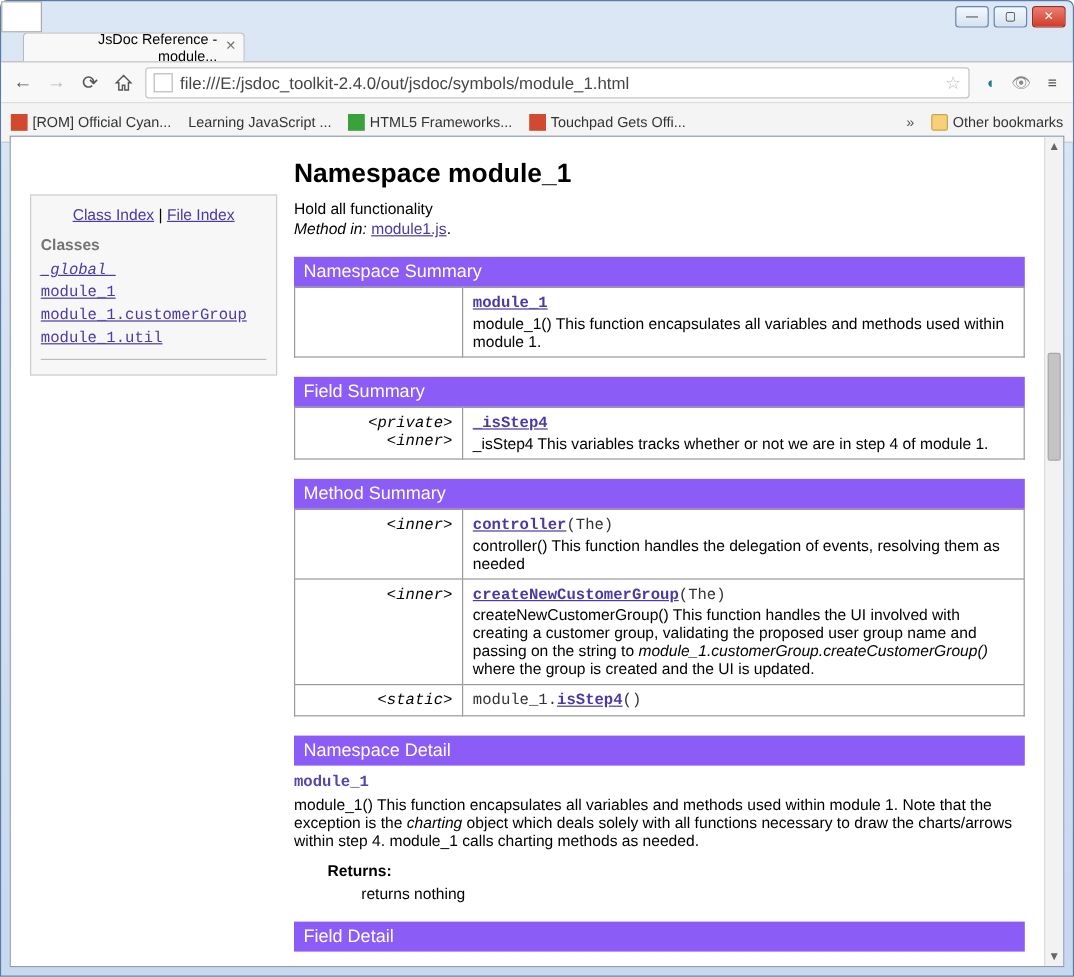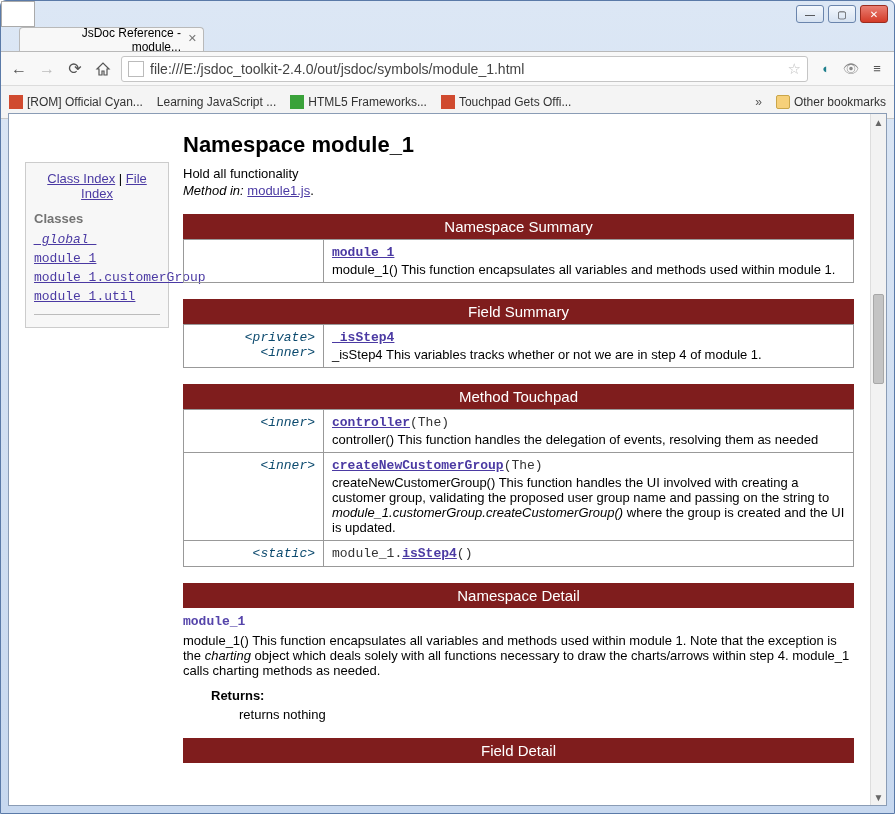--- a/index.html
+++ b/index.html
@@ -119,63 +119,62 @@
   .page {
     position:absolute; left:0; right:16px; top:0; bottom:0;
     overflow:hidden;
     display:flex;
     align-items:flex-start;
     padding:12px 16px;
     gap:14px;
   }
   
   .sidebar {
-    width:144px;
+    width:206px;
     border:1px solid #ccc;
     background:#f7f7f7;
     padding:6px 8px 12px 8px;
     font-size:13px;
     margin-top:36px;
   }
   .sidebar a { color:#4b3aa3; text-decoration:underline;}
   .side-top { text-align:center; padding:2px 0;}
   .side-top a { }
   .side-head { font-weight:bold; margin:8px 0 6px 0; color:#737373;}
   .side-list a { display:block; margin:4px 0;font-family:Liberation Mono, monospace;}
   .side-hr { border-top:1px solid #bcbcbc; margin-top:10px;}
   
   .main { flex:1; padding-top:2px;}
   h1.page-title { font-size:22px; margin:4px 0 8px 0;}
   .desc { margin:2px 0;}
   .desc i { font-style:italic;}
   .desc a { color:#4b3aa3; }
   .section-head {
-    background:#7f1d1d;
+    background:#8b5cf6;
     color:#fff;
     padding:4px 8px;
     font-size:15px;
     margin-top:16px;
-    text-align:center;
   }
   table.summary {
     width:100%;
     border-collapse:collapse;
     border:1px solid #999;
   }
   table.summary td {
     border:1px solid #999;
     padding:5px 8px;
     vertical-align:top;
     font-size:13px;
   }
   td.attrs {
     width:140px;
     text-align:right;
     font-family:"Courier New",monospace;
-    color:#0c4a6e;
+    color:#000000;
     font-style:italic;
   }
   .mono, .mono a {
     font-family:"Courier New",monospace;
   }
   .mono a { color:#4b3aa3; text-decoration:underline; font-weight:bold;}
   .sig-paren { font-family:"Courier New",monospace; color:#333;}
   .row-desc { margin-top:2px;}
   .row-desc i { font-style:italic;}
   .detail-name { font-family:"Courier New",monospace; color:#5544aa; font-weight:bold; margin-top:6px;}
@@ -290,21 +289,21 @@
               <tr>
             <td class="attrs">&lt;private&gt; &lt;inner&gt;</td>
             <td>
               <div class="mono"><a href="#">_isStep4</a></div>
               <div class="row-desc">_isStep4 This variables tracks whether or not we are in step 4 of module 1.</div>
             </td>
           </tr>
         </tbody>
           </table>
 
-        <div class="section-head">Method Touchpad</div>
+        <div class="section-head">Method Summary</div>
         <table class="summary">
           <tbody>
               <tr>
             <td class="attrs">&lt;inner&gt;</td>
             <td>
               <div class="mono"><a href="#">controller</a><span class="sig-paren">(The)</span></div>
               <div class="row-desc">controller() This function handles the delegation of events, resolving them as needed</div>
             </td>
           </tr>
           <tr>

